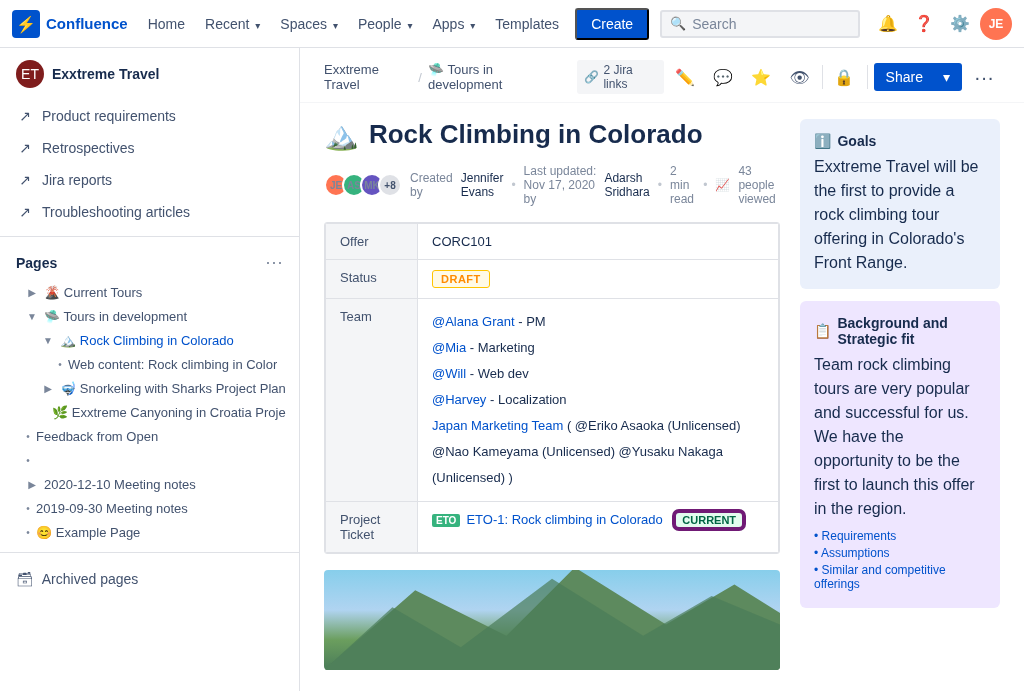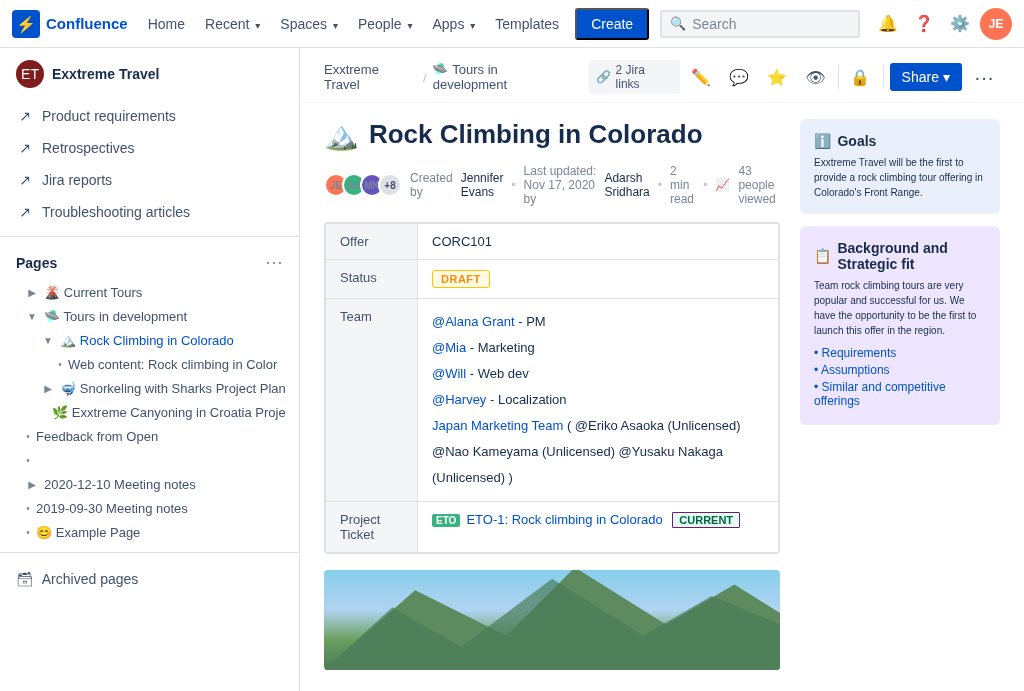--- a/index.html
+++ b/index.html
@@ -47,21 +47,21 @@
 
     
     .main-content { flex: 1; overflow-y: auto; }
     .breadcrumb-bar { display: flex; align-items: center; gap: 6px; padding: 12px 24px 8px; font-size: 13px; color: #42526E; border-bottom: 1px solid #F4F5F7; }
     .breadcrumb-sep { color: #C1C7D0; }
     .breadcrumb-link { color: #42526E; cursor: pointer; }
     .jira-link { display: flex; align-items: center; gap: 4px; background: #F4F5F7; border-radius: 3px; padding: 3px 8px; font-size: 12px; color: #42526E; margin-left: 8px; }
     .page-actions { display: flex; align-items: center; gap: 6px; margin-left: auto; }
     .action-icon { width: 32px; height: 32px; display: flex; align-items: center; justify-content: center; border-radius: 3px; cursor: pointer; color: #42526E; font-size: 16px; }
     .action-divider { width: 1px; height: 24px; background: #DFE1E6; }
-    .share-btn { display: flex; align-items: center; background: #0052CC; color: #fff; border: none; border-radius: 3px; padding: 6px 12px; font-size: 14px; font-weight: 500; cursor: pointer; gap: 4px; }
+    .share-btn { display: flex; align-items: center; background: #0052CC; color: #fff; border: none; border-radius: 3px; padding: 6px 12px; font-size: 14px; font-weight: 500; cursor: pointer; gap: 20px; }
     .more-btn { width: 32px; height: 32px; display: flex; align-items: center; justify-content: center; cursor: pointer; color: #42526E; font-size: 20px; }
 
     .page-body { padding: 16px 24px 24px; display: flex; gap: 20px; }
     .page-main { flex: 1; min-width: 0; }
     .page-title-area { display: flex; align-items: flex-start; gap: 10px; margin-bottom: 12px; }
     .page-icon { font-size: 28px; }
     .page-title { font-size: 26px; font-weight: 700; color: #172B4D; line-height: 1.2; }
     .page-meta { display: flex; align-items: center; gap: 8px; margin-bottom: 16px; font-size: 12px; color: #7A869A; }
     .meta-avatars { display: flex; }
     .meta-avatar { width: 24px; height: 24px; border-radius: 50%; border: 2px solid #fff; margin-left: -6px; font-size: 10px; display: flex; align-items: center; justify-content: center; font-weight: 600; }
@@ -75,31 +75,31 @@
     .info-table { border: 1px solid #DFE1E6; border-radius: 3px; overflow: hidden; margin-bottom: 16px; width: 100%; }
     .info-table table { width: 100%; border-collapse: collapse; }
     .info-table td { padding: 10px 14px; border: 1px solid #DFE1E6; vertical-align: top; font-size: 13px; }
     .info-table td:first-child { background: #F4F5F7; font-weight: 500; width: 92px; color: #42526E; }
     .status-badge { display: inline-block; background: #FFFAE6; color: #FF8B00; border: 1px solid #FFC400; border-radius: 3px; padding: 2px 8px; font-size: 11px; font-weight: 700; letter-spacing: 0.5px; }
     .team-row { line-height: 2; }
     .mention { color: #0052CC; }
     .team-link { color: #0052CC; cursor: pointer; }
     .ticket-link { display: inline-flex; align-items: flex-end; gap: 6px; color: #0052CC; cursor: pointer; font-size: 13px; }
     .ticket-icon { background: #36B37E; color: #fff; border-radius: 2px; padding: 1px 4px; font-size: 10px; font-weight: 700; }
-    .current-badge { background: #E3FCEF; color: #006644; border: 1px solid #701a75; border-radius: 1px; padding: 1px 6px; font-size: 11px; font-weight: 600; margin-left: 6px; }
+    .current-badge { background: #E3FCEF; color: #006644; border: 4px solid #701a75; border-radius: 7px; padding: 1px 6px; font-size: 11px; font-weight: 600; margin-left: 6px; }
 
     .mountain-img { width: 100%; height: 100px; background: linear-gradient(180deg, #87CEEB 0%, #B0D4F1 40%, #6B9E5E 70%, #4A7C59 100%); border-radius: 4px; margin-top: 8px; position: relative; overflow: hidden; }
     .mountain-shape { position: absolute; bottom: 0; left: 0; right: 0; }
 
     
     .side-panel { width: 200px; min-width: 200px; }
     .panel-card { background: #EAF0FB; border-radius: 6px; padding: 14px; margin-bottom: 12px; }
     .panel-card-header { display: flex; align-items: center; gap: 6px; margin-bottom: 6px; font-weight: 700; font-size: 14px; color: #172B4D; }
     .panel-icon { font-size: 14px; }
-    .panel-card-body { font-size: 10px; color: #172B4D; line-height: 1.5; }
+    .panel-card-body { font-size: 16px; color: #172B4D; line-height: 1.5; }
     .panel-card.purple { background: #EEE6FF; }
     .panel-links { margin-top: 8px; }
     .panel-link { color: #0052CC; font-size: 12px; cursor: pointer; display: block; margin-bottom: 3px; }
     .panel-link:before { content: "• "; }
   </style>
 </head>
 <body>
 
 <nav class="top-nav">
   <div class="nav-logo">

